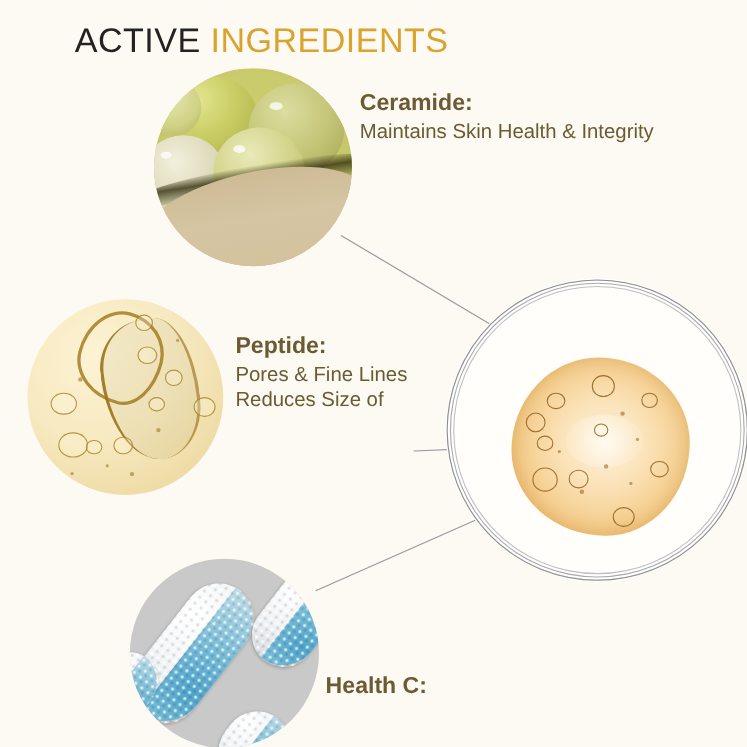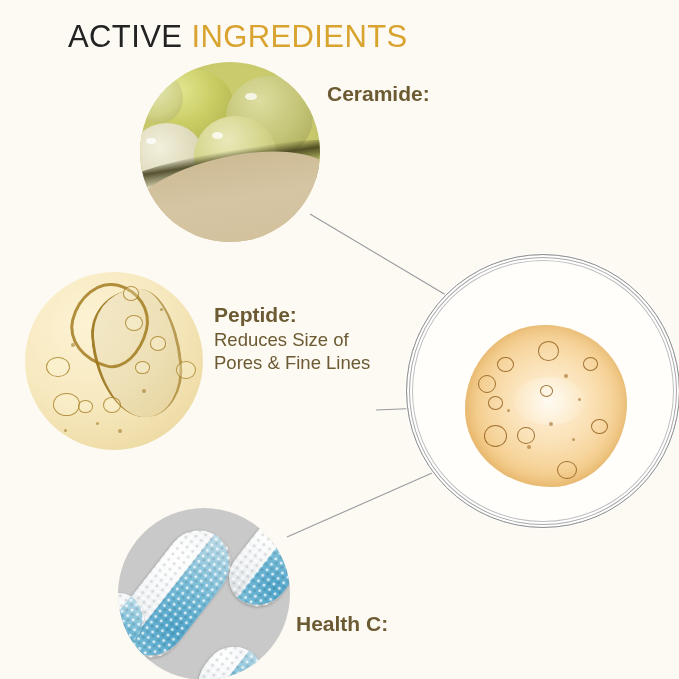--- a/index.html
+++ b/index.html
@@ -304,25 +304,26 @@
     <div class="dd" style="left:61%;top:30%;width:4px;height:4px;"></div>
     <div class="dd" style="left:38%;top:74%;width:4px;height:4px;"></div>
     <div class="dd" style="left:66%;top:70%;width:3px;height:3px;"></div>
     <div class="dd" style="left:26%;top:52%;width:3px;height:3px;"></div>
     <div class="dd" style="left:52%;top:60%;width:4px;height:4px;"></div>
     <div class="dd" style="left:70%;top:45%;width:3px;height:3px;"></div>
   </div>
 
   <div class="label lb-ceramide">
     <div class="head">Ceramide:</div>
+    <div class="desc">Maintains Skin Health &amp; Integrity</div>
   </div>
 
   <div class="label lb-peptide">
     <div class="head">Peptide:</div>
+    <div class="desc">Pores &amp; Fine Lines</div>
     <div class="desc">Reduces Size of</div>
-    <div class="desc">Pores &amp; Fine Lines</div>
   </div>
 
   <div class="label lb-vitc">
     <div class="head">Health C:</div>
   </div>
 
 </div>
 
 </body></html>

